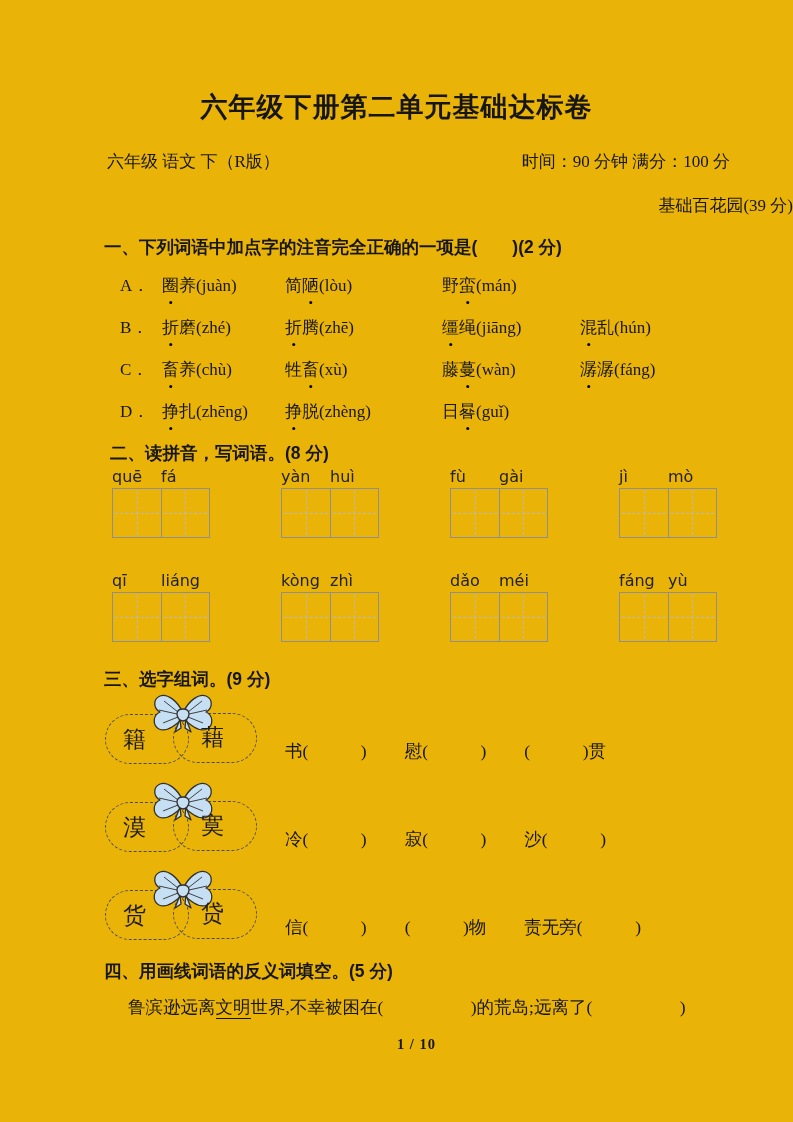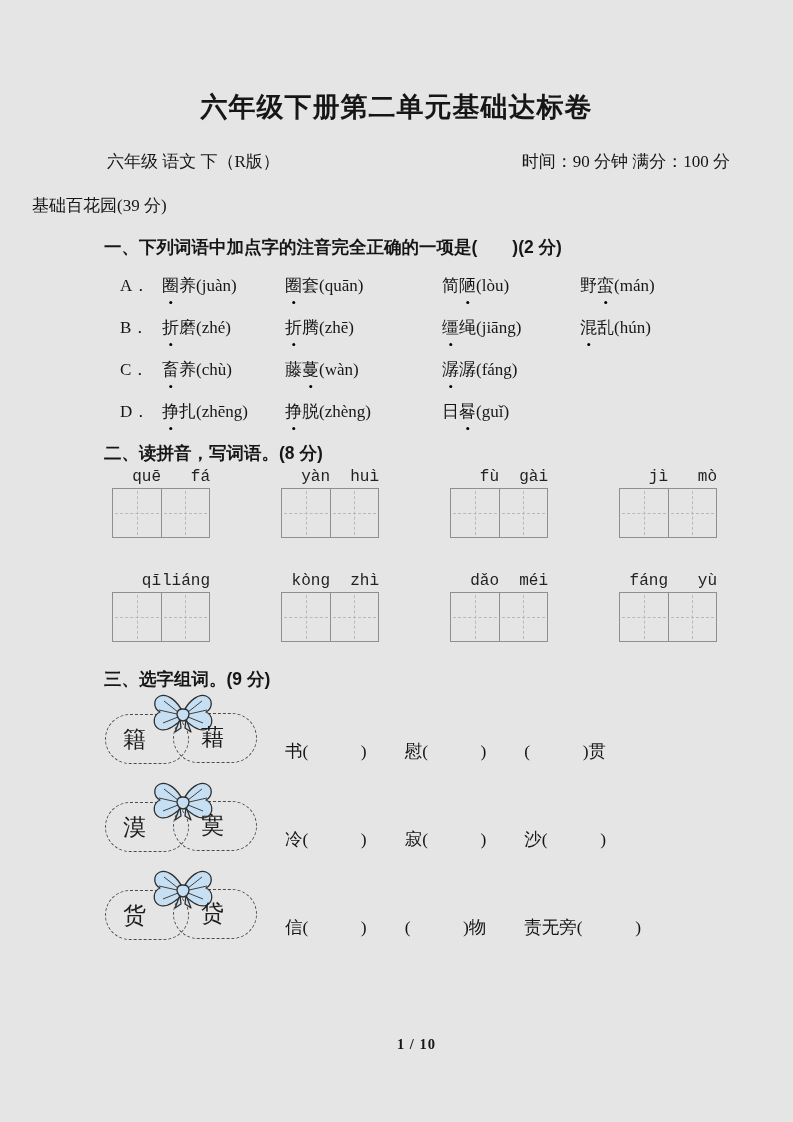--- a/index.html
+++ b/index.html
@@ -1,19 +1,19 @@
 <!DOCTYPE html>
 <html><head>
 <meta charset="utf-8">
 <style>
   html,body{margin:0;padding:0;background:#ffffff;}
   .page{
     position:relative;
     width:793px;height:1122px;
-    background:#e5e5e5;
+    background:#eab308;
     color:#161616;
     font-family:"Liberation Serif","DejaVu Serif",serif;
     overflow:hidden;
   }
   
   .title{
     padding-top:88px;
     text-align:center;
     font-size:27px;
     font-weight:700;
@@ -23,21 +23,21 @@
   .meta{
     display:flex;
     justify-content:space-between;
     margin-top:24px;
     padding:0 63px 0 107px;
     font-size:17px;
     line-height:24px;
   }
   .section-line{
     margin-top:20px;
-    text-align:left;
+    text-align:right;
     font-size:17px;
     line-height:24px;
     padding-left:32px;
   }
   
   .q-title{
     font-family:"Liberation Sans","DejaVu Sans",sans-serif;
     font-weight:700;
     font-size:17.5px;
     line-height:26px;
@@ -56,37 +56,37 @@
     margin-bottom:14px;
   }
   .dc{position:relative;display:inline-block;}
   .dc::after{
     content:"";
     position:absolute;left:50%;bottom:-4px;
     width:3.5px;height:3.5px;border-radius:50%;
     background:#000;transform:translateX(-50%);
   }
   
-  .q2 .q-title{margin-top:4px;}
+  .q2 .q-title{margin-top:4px;margin-left:6px;}
   .py-row{
     display:flex;
     padding-left:112px;
     gap:71px;
   }
   .py-row.first{margin-top:0px;}
   .py-row.second{margin-top:32px;}
   .py-group{width:98px;}
   .py-label{
     display:flex;
     width:98px;height:22px;
     font-family:"DejaVu Sans","Liberation Sans",sans-serif;
     font-size:16px;line-height:22px;
     color:#222;
   }
-  .py-label span{flex:1;text-align:right;font-family:Liberation Mono, monospace;}
+  .py-label span{flex:1;text-align:left;}
   .gbox{
     width:96px;height:48px;
     border:1px solid #8f8f8f;
     display:flex;
   }
   .gcell{flex:1;position:relative;}
   .gcell + .gcell{border-left:1px solid #8f8f8f;}
   .gcell::before{
     content:"";position:absolute;left:50%;top:2px;bottom:2px;
     border-left:1px dashed #b9b9b9;
@@ -165,34 +165,34 @@
   </div>
 
   <div class="section-line">基础百花园(39 分)</div>
 
   <div class="q1">
     <div class="q-title">一、下列词语中加点字的注音完全正确的一项是(　　)(2 分)</div>
     <div class="opts" id="q1-options">
         <div class="opt-row">
           <span class="opt-label">A．</span>
           <span class="word-cell"><span class="dc">圈</span><span>养</span><span class="py">(juàn)</span></span>
-          <span class="word-cell"><span class="dc">圈</span><span>套</span><span class="py">(quān)</span></span>
           <span class="word-cell"><span>简</span><span class="dc">陋</span><span class="py">(lòu)</span></span>
           <span class="word-cell"><span>野</span><span class="dc">蛮</span><span class="py">(mán)</span></span>
         </div>
         <div class="opt-row">
           <span class="opt-label">B．</span>
           <span class="word-cell"><span class="dc">折</span><span>磨</span><span class="py">(zhé)</span></span>
           <span class="word-cell"><span class="dc">折</span><span>腾</span><span class="py">(zhē)</span></span>
           <span class="word-cell"><span class="dc">缰</span><span>绳</span><span class="py">(jiāng)</span></span>
           <span class="word-cell"><span class="dc">混</span><span>乱</span><span class="py">(hún)</span></span>
         </div>
         <div class="opt-row">
           <span class="opt-label">C．</span>
           <span class="word-cell"><span class="dc">畜</span><span>养</span><span class="py">(chù)</span></span>
+          <span class="word-cell"><span>牲</span><span class="dc">畜</span><span class="py">(xù)</span></span>
           <span class="word-cell"><span>藤</span><span class="dc">蔓</span><span class="py">(wàn)</span></span>
           <span class="word-cell"><span class="dc">潺</span><span>潺</span><span class="py">(fáng)</span></span>
         </div>
         <div class="opt-row">
           <span class="opt-label">D．</span>
           <span class="word-cell"><span class="dc">挣</span><span>扎</span><span class="py">(zhēng)</span></span>
           <span class="word-cell"><span class="dc">挣</span><span>脱</span><span class="py">(zhèng)</span></span>
           <span class="word-cell"><span>日</span><span class="dc">晷</span><span class="py">(guǐ)</span></span>
         </div>
       </div>
@@ -377,16 +377,20 @@
           </div>
           <div class="vitems">
             <span>信(　　　)</span>
             <span>(　　　)物</span>
             <span>责无旁(　　　)</span>
           </div>
         </div>
       </div>
   </div>
 
+  <div class="q4">
+    <div class="q-title">四、用画线词语的反义词填空。(5 分)</div>
+    <div class="q4-sentence"><span>鲁滨逊远离</span><span class="uline">文明</span><span>世界,不幸被困在(　　　　　)的荒岛;远离了(　　　　　)</span></div>
+  </div>
 
   <div class="footer">1 / 10</div>
 
 </div>
 
 </body></html>

